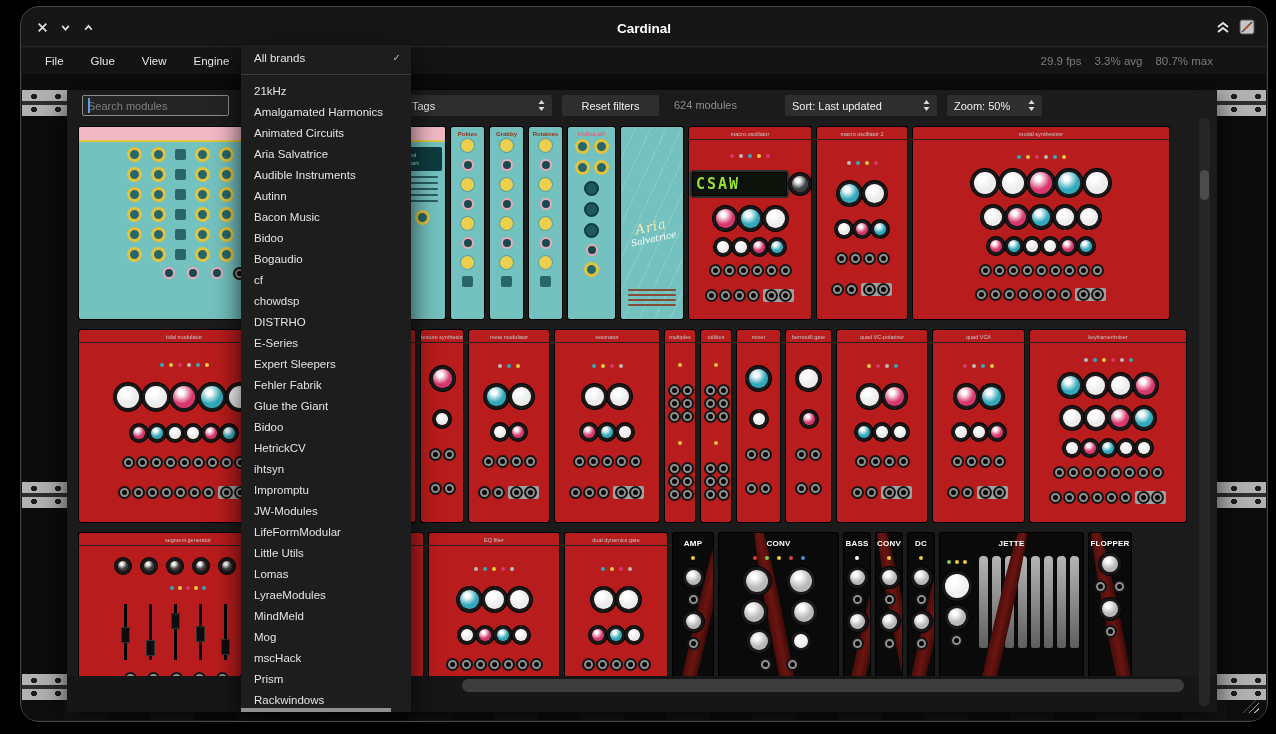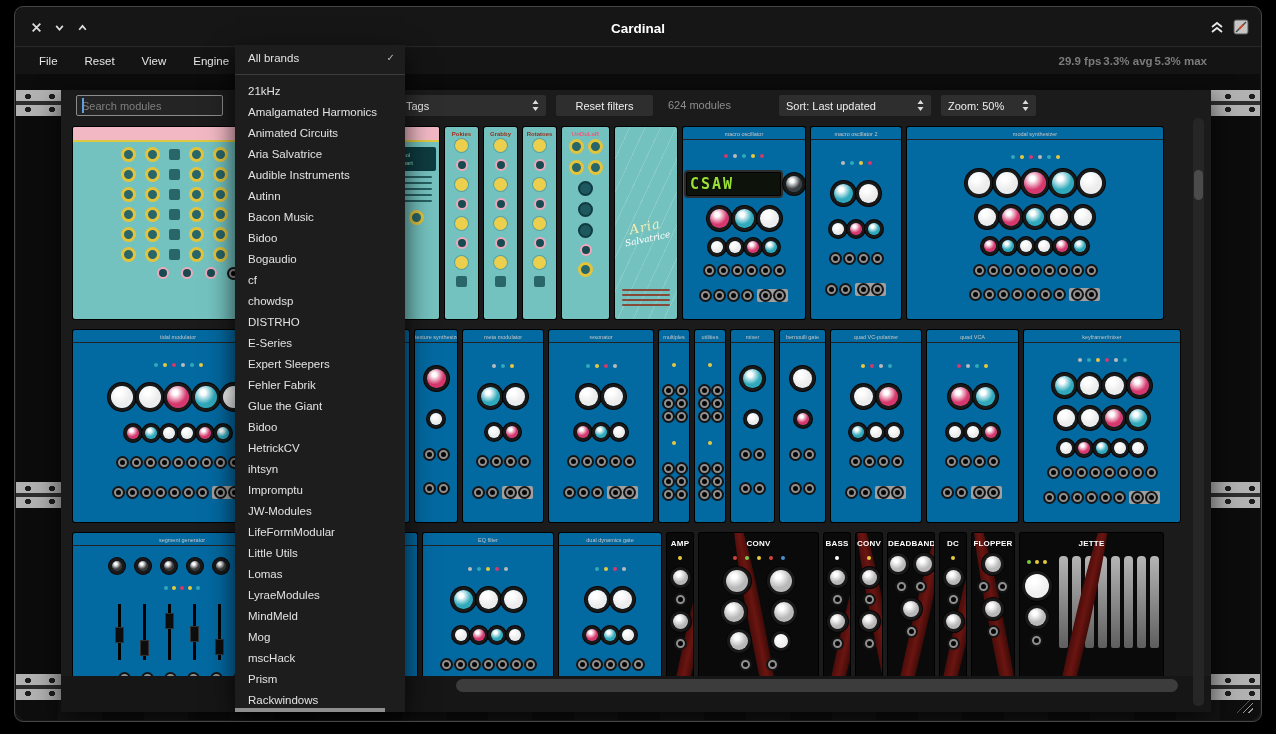--- a/index.html
+++ b/index.html
@@ -1,33 +1,33 @@
 <!DOCTYPE html>
 <html><head>
 <meta charset="utf-8">
 <style>
   html,body{width:1276px;height:734px;margin:0;background:#000;overflow:hidden;
     font-family:"Liberation Sans",sans-serif;}
   *{box-sizing:border-box;}
-  .window{position:absolute;left:14px;top:6px;width:1248px;height:716px;background:#161616;
-    border:1px solid #454545;border-radius:9px;box-shadow:0 3px 14px #000;overflow:hidden;}
+  .window{position:absolute;left:20px;top:6px;width:1248px;height:716px;background:#161616;
+    border:1px solid #454545;border-radius:19px;box-shadow:0 3px 14px #000;overflow:hidden;}
   
   .titlebar{position:absolute;top:0;left:0;right:0;height:40px;border-bottom:1px solid #262626;}
   .tb-title{position:absolute;left:0;right:0;top:0;height:40px;line-height:44px;text-align:center;
     font-weight:bold;font-size:13.5px;color:#fff;}
   .tb-left{position:absolute;left:16px;top:0;height:40px;display:flex;align-items:center;gap:12px;z-index:2;}
   .tb-right{position:absolute;right:12px;top:0;height:40px;display:flex;align-items:center;gap:9px;z-index:2;}
   .tb-left svg,.tb-right svg{display:block;}
   
   .menubar{position:absolute;top:41px;left:0;right:0;height:26px;background:#141414;}
   .menu-items{position:absolute;left:24px;top:0;height:26px;display:flex;gap:27px;align-items:center;
     font-size:11.5px;color:#e6e6e6;}
   .menu-item{white-space:nowrap;}
-  .stats{position:absolute;right:54px;top:0;height:26px;display:flex;gap:2px;align-items:center;
-    font-size:11.5px;color:#7c7c7c;font-weight:bold;}
+  .stats{position:absolute;right:54px;top:0;height:26px;display:flex;gap:13px;align-items:center;
+    font-size:11.5px;color:#7c7c7c;}
   
   .main{position:absolute;left:1px;right:1px;top:67px;bottom:1px;background:#0c0c0c;overflow:hidden;
     border-radius:0 0 11px 11px;}
   .rail{position:absolute;left:0;right:0;height:26px;background-color:#9c9c9c;
     background-image:
       radial-gradient(circle 3.2px at 12px 6.5px,#1d1d1d 90%,transparent 91%),
       radial-gradient(circle 3.2px at 12px 6.5px,#1d1d1d 90%,transparent 91%),
       linear-gradient(180deg,#b2b2b2 0 11px,#2e2e2e 11px 15px,#b2b2b2 15px 26px);
     background-size:24px 13px,24px 13px,100% 100%;
     background-position:0 0,0 13px,0 0;background-repeat:repeat-x,repeat-x,no-repeat;}
@@ -42,21 +42,21 @@
   .search::placeholder{color:#7f7f7f;}
   .caret{position:absolute;left:21px;top:8px;width:2px;height:15px;background:#5d9fe0;}
   .fsel{position:absolute;top:5px;height:21px;background:#2e2e2e;border-radius:2px;display:flex;
     align-items:center;padding:0 7px;font-size:11px;color:#ededed;gap:6px;}
   .fsel .lbl{flex:1;white-space:nowrap;overflow:hidden;}
   .fbtn{position:absolute;left:495px;top:5px;width:97px;height:21px;background:#2e2e2e;border-radius:2px;
     color:#ededed;font-size:11px;display:flex;align-items:center;justify-content:center;}
   .fcount{position:absolute;left:607px;top:5px;height:21px;line-height:21px;color:#8d8d8d;font-size:11px;}
   
   .mrow{position:absolute;display:flex;gap:6px;left:12px;}
-  .mod{position:relative;flex:none;height:192px;background:#0369a1;border-radius:2px;overflow:hidden;
+  .mod{position:relative;flex:none;height:192px;background:#b91c1c;border-radius:2px;overflow:hidden;
     box-shadow:0 0 0 1px #000;}
   .mtitle{height:13px;line-height:14px;text-align:center;font-size:5.5px;color:#c6c6c6;
     border-bottom:1px solid #232323;white-space:nowrap;overflow:hidden;}
   .mbody{position:absolute;top:14px;bottom:4px;left:3px;right:3px;display:flex;flex-direction:column;
     justify-content:space-evenly;}
   .drow{display:flex;justify-content:center;align-items:center;gap:6px;}
   .knob{border-radius:50%;box-shadow:0 0 0 3px #191919,0 0 0 4px #060606;flex:none;}
   .port{width:9px;height:9px;border-radius:50%;background:#060606;border:2px solid #8f8f8f;
     box-shadow:0 0 0 2px #141414;flex:none;}
   .dot{width:4px;height:4px;border-radius:50%;flex:none;}
@@ -140,29 +140,29 @@
           <rect x="1" y="1" width="14" height="14" rx="2" fill="#c6c6c6" stroke="#555"></rect>
           <path d="M3 13 L13 3" stroke="#444" stroke-width="1.4"></path>
           <path d="M6 10 L10 6" stroke="#c9502e" stroke-width="2"></path>
         </svg>
     </div>
   </div>
 
   <div class="menubar">
     <div class="menu-items">
         <span class="menu-item">File</span>
-        <span class="menu-item">Reset</span>
+        <span class="menu-item">Glue</span>
         <span class="menu-item">View</span>
         <span class="menu-item">Engine</span>
         <span class="menu-item">Help</span>
       </div>
     <div class="stats">
       <span>29.9 fps</span>
       <span>3.3% avg</span>
-      <span>5.3% max</span>
+      <span>80.7% max</span>
     </div>
   </div>
 
   <div class="main">
     <div class="rail" style="top:16px"></div>
     <div class="rail" style="top:408px"></div>
     <div class="rail" style="top:600px"></div>
     <div class="bgmods"></div>
 
     <div class="browser">
@@ -1069,21 +1069,21 @@
                 <div class="port"></div>
                 <div class="port"></div>
                 <div class="port"></div>
                 <div class="gbox">
                   <div class="port"></div>
                   <div class="port"></div>
                 </div>
               </div>
             </div>
           </div>
-          <div class="mod autinn" style="width: 26px;">
+          <div class="mod autinn" style="width: 40px;">
             <div class="ribbon" style="left: 20px; transform: rotate(13deg);"></div>
             <div class="atitle">AMP</div>
             <div class="acol">
               <div class="dot" style="background: rgb(230, 201, 63);"></div>
               <div class="knob" style="height: 15px; width: 15px; background: radial-gradient(circle at 38% 30%, rgb(255, 255, 255) 0px, rgb(255, 255, 255) 12%, rgb(184, 184, 184) 55%);"></div>
               <div class="port"></div>
               <div class="knob" style="height: 15px; width: 15px; background: radial-gradient(circle at 38% 30%, rgb(255, 255, 255) 0px, rgb(255, 255, 255) 12%, rgb(184, 184, 184) 55%);"></div>
               <div class="port"></div>
             </div>
           </div>
@@ -1131,62 +1131,31 @@
             <div class="ribbon" style="left: 17px; transform: rotate(-11deg);"></div>
             <div class="atitle">CONV</div>
             <div class="acol">
               <div class="dot" style="background: rgb(230, 201, 63);"></div>
               <div class="knob" style="height: 15px; width: 15px; background: radial-gradient(circle at 38% 30%, rgb(255, 255, 255) 0px, rgb(255, 255, 255) 12%, rgb(184, 184, 184) 55%);"></div>
               <div class="port"></div>
               <div class="knob" style="height: 15px; width: 15px; background: radial-gradient(circle at 38% 30%, rgb(255, 255, 255) 0px, rgb(255, 255, 255) 12%, rgb(184, 184, 184) 55%);"></div>
               <div class="port"></div>
             </div>
           </div>
-          <div class="mod autinn" style="width: 46px;">
-            <div class="ribbon" style="left: 23px; transform: rotate(13deg);"></div>
-            <div class="atitle">DEADBAND</div>
-            <div class="acol">
-              <div class="drow" style="gap: 10px;">
-                <div class="knob" style="height: 16px; width: 16px; background: radial-gradient(circle at 38% 30%, rgb(255, 255, 255) 0px, rgb(255, 255, 255) 12%, rgb(184, 184, 184) 55%);"></div>
-                <div class="knob" style="height: 16px; width: 16px; background: radial-gradient(circle at 38% 30%, rgb(255, 255, 255) 0px, rgb(255, 255, 255) 12%, rgb(184, 184, 184) 55%);"></div>
-              </div>
-              <div class="drow" style="gap: 10px;">
-                <div class="port"></div>
-                <div class="port"></div>
-              </div>
-              <div class="knob" style="height: 16px; width: 16px; background: radial-gradient(circle at 38% 30%, rgb(255, 255, 255) 0px, rgb(255, 255, 255) 12%, rgb(184, 184, 184) 55%);"></div>
-              <div class="port"></div>
-            </div>
-          </div>
           <div class="mod autinn" style="width: 26px;">
             <div class="ribbon" style="left: 14px; transform: rotate(13deg);"></div>
             <div class="atitle">DC</div>
             <div class="acol">
               <div class="dot" style="background: rgb(230, 201, 63);"></div>
               <div class="knob" style="height: 15px; width: 15px; background: radial-gradient(circle at 38% 30%, rgb(255, 255, 255) 0px, rgb(255, 255, 255) 12%, rgb(184, 184, 184) 55%);"></div>
               <div class="port"></div>
               <div class="knob" style="height: 15px; width: 15px; background: radial-gradient(circle at 38% 30%, rgb(255, 255, 255) 0px, rgb(255, 255, 255) 12%, rgb(184, 184, 184) 55%);"></div>
               <div class="port"></div>
             </div>
           </div>
-          <div class="mod autinn" style="width: 42px;">
-            <div class="ribbon" style="left: 18px; transform: rotate(-11deg);"></div>
-            <div class="atitle">FLOPPER</div>
-            <div class="acol">
-              <div class="drow" style="gap: 10px;">
-                <div class="knob" style="height: 16px; width: 16px; background: radial-gradient(circle at 38% 30%, rgb(255, 255, 255) 0px, rgb(255, 255, 255) 12%, rgb(184, 184, 184) 55%);"></div>
-              </div>
-              <div class="drow" style="gap: 10px;">
-                <div class="port"></div>
-                <div class="port"></div>
-              </div>
-              <div class="knob" style="height: 16px; width: 16px; background: radial-gradient(circle at 38% 30%, rgb(255, 255, 255) 0px, rgb(255, 255, 255) 12%, rgb(184, 184, 184) 55%);"></div>
-              <div class="port"></div>
-            </div>
-          </div>
           <div class="mod autinn" style="width: 143px;">
             <div class="ribbon" style="left: 53px; transform: rotate(13deg);"></div>
             <div class="atitle">JETTE</div>
             <div class="drow" style="margin-top: 8px; gap: 10px;">
               <div class="acol" style="margin-top: 0px;">
                 <div class="drow" style="gap: 4px;">
                   <div class="dot" style="background: rgb(126, 200, 74);"></div>
                   <div class="dot" style="background: rgb(230, 201, 63);"></div>
                   <div class="dot" style="background: rgb(230, 201, 63);"></div>
                 </div>
@@ -1197,20 +1166,35 @@
               <div class="drow" style="gap: 4px;">
                 <div class="tube"></div>
                 <div class="tube"></div>
                 <div class="tube"></div>
                 <div class="tube"></div>
                 <div class="tube"></div>
                 <div class="tube"></div>
                 <div class="tube"></div>
                 <div class="tube"></div>
               </div>
+            </div>
+          </div>
+          <div class="mod autinn" style="width: 42px;">
+            <div class="ribbon" style="left: 18px; transform: rotate(-11deg);"></div>
+            <div class="atitle">FLOPPER</div>
+            <div class="acol">
+              <div class="drow" style="gap: 10px;">
+                <div class="knob" style="height: 16px; width: 16px; background: radial-gradient(circle at 38% 30%, rgb(255, 255, 255) 0px, rgb(255, 255, 255) 12%, rgb(184, 184, 184) 55%);"></div>
+              </div>
+              <div class="drow" style="gap: 10px;">
+                <div class="port"></div>
+                <div class="port"></div>
+              </div>
+              <div class="knob" style="height: 16px; width: 16px; background: radial-gradient(circle at 38% 30%, rgb(255, 255, 255) 0px, rgb(255, 255, 255) 12%, rgb(184, 184, 184) 55%);"></div>
+              <div class="port"></div>
             </div>
           </div>
         </div>
 
       <div class="hband">
         <div class="hthumb"></div>
       </div>
       <div class="vtrack">
         <div class="vthumb"></div>
       </div>

